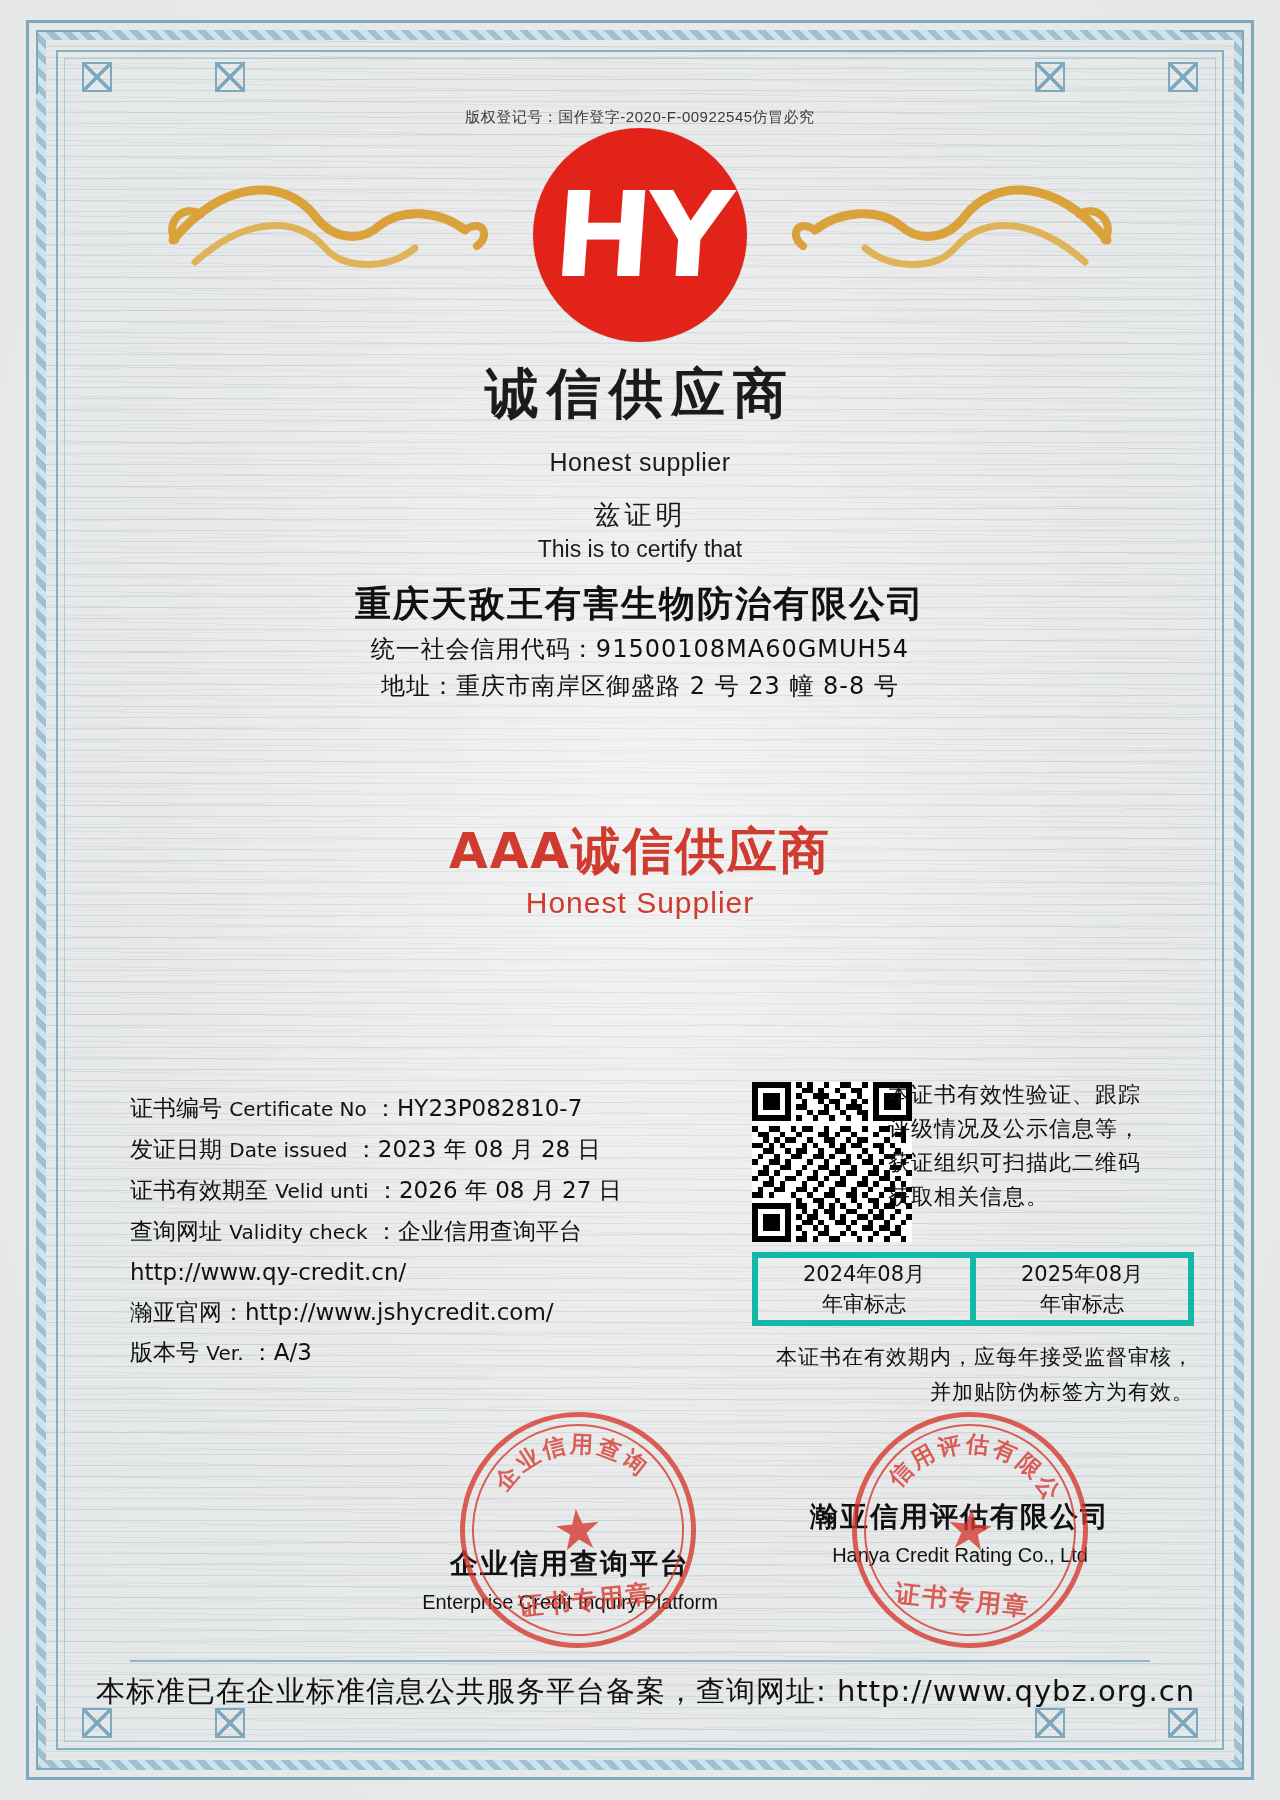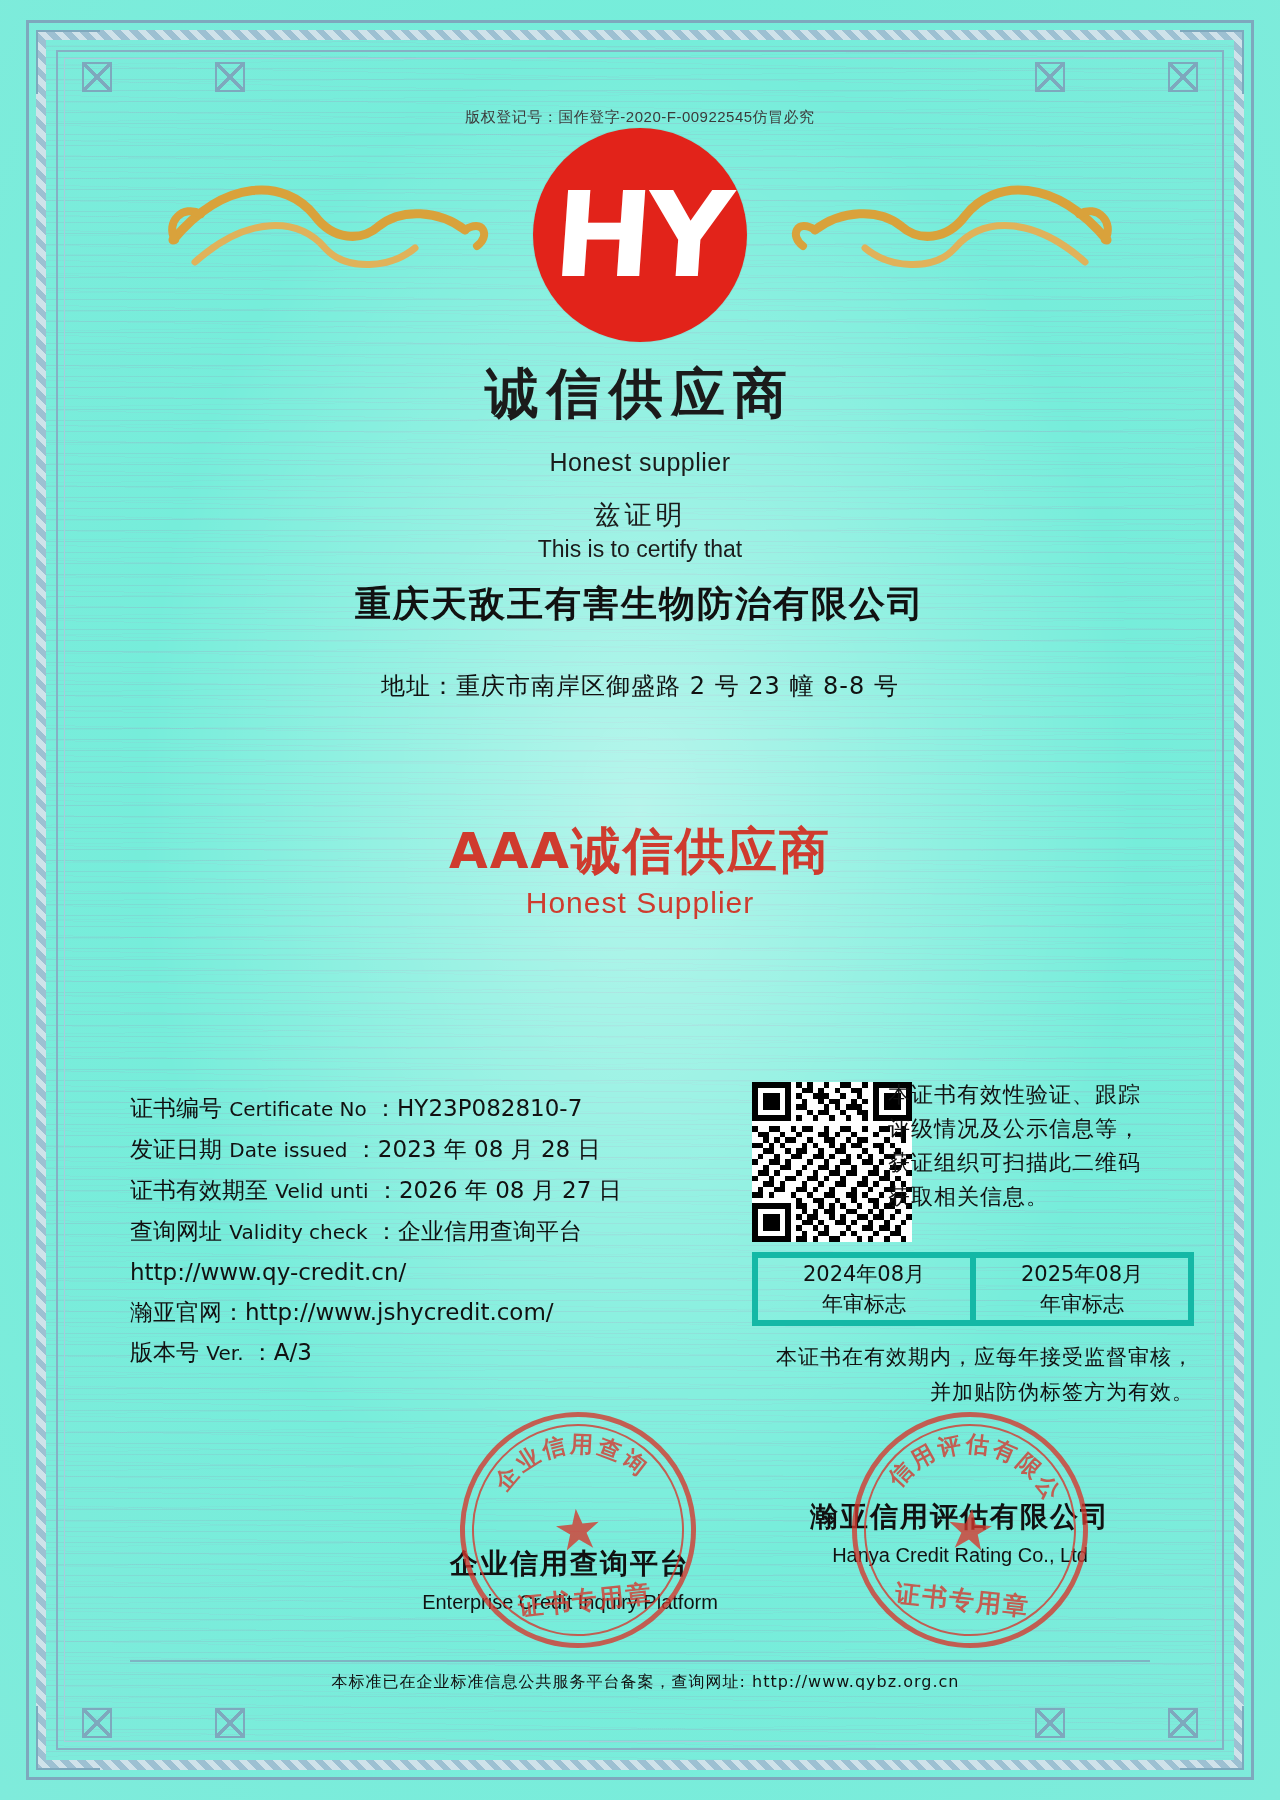--- a/index.html
+++ b/index.html
@@ -5,21 +5,21 @@
   html,body{margin:0;padding:0;}
   body{
     width:1280px;height:1800px;
     background:#ffffff;
     font-family:"Liberation Sans", sans-serif;
     overflow:hidden;
   }
   .page{
     position:relative;
     width:1280px;height:1800px;
-    background:#5eead4;
+    background:#e5e5e5;
   }
   
   .wave-bg{
     position:absolute;left:40px;top:32px;right:40px;bottom:32px;
     background:
       repeating-linear-gradient(
         0deg,
         rgba(150,185,200,0.00) 0px,
         rgba(150,185,200,0.00) 5px,
         rgba(120,165,185,0.55) 5px,
@@ -243,21 +243,21 @@
   }
   .stamp .bottom-label{
     position:absolute;left:0;right:0;bottom:26px;text-align:center;
     font-size:25px;font-weight:bold;color:#d6372c;letter-spacing:2px;
     font-family:"DejaVu Sans", sans-serif;
   }
 
   
   .footer{
     position:absolute;left:0;right:0;top:1672px;text-align:center;
-    font-size:16px;color:#111;letter-spacing:1px;
+    font-size:29px;color:#111;letter-spacing:1px;
     font-family:"DejaVu Sans", sans-serif;
     padding-left:11px;
   }
   .footer-rule{
     position:absolute;left:130px;right:130px;top:1660px;height:2px;background:#7ea8bd;opacity:.8;
   }
 </style>
 </head>
 <body>
 
@@ -308,20 +308,21 @@
     <div class="logo-circle">
       <span class="logo-mark">HY</span>
     </div>
   </div>
 
   <div class="cn-title">诚信供应商</div>
   <div class="en-title">Honest supplier</div>
   <div class="certify-cn">兹证明</div>
   <div class="certify-en">This is to certify that</div>
   <div class="company">重庆天敌王有害生物防治有限公司</div>
+  <div class="credit-code">统一社会信用代码：91500108MA60GMUH54</div>
   <div class="address">地址：重庆市南岸区御盛路 2 号 23 幢 8-8 号</div>
   <div class="award-cn">AAA诚信供应商</div>
   <div class="award-en">Honest Supplier</div>
 
   <div class="details">
     <div class="row">
       <span class="lbl-cn">证书编号</span>
       <span class="lbl-en">Certificate No</span>
       <span class="lbl-cn">：HY23P082810-7</span>
     </div>

